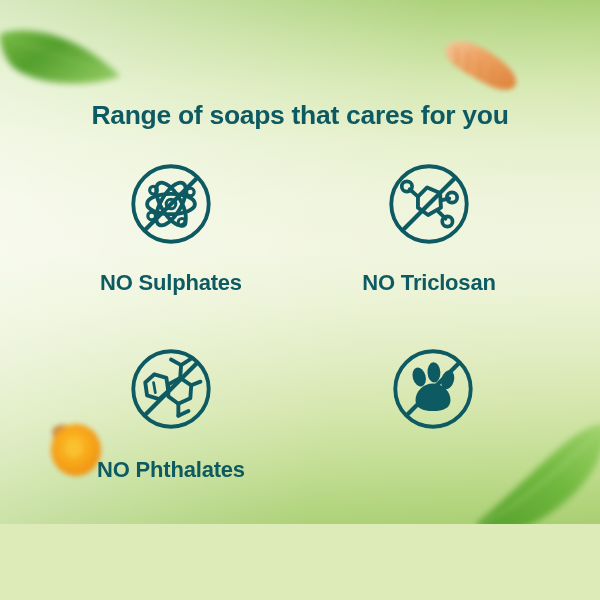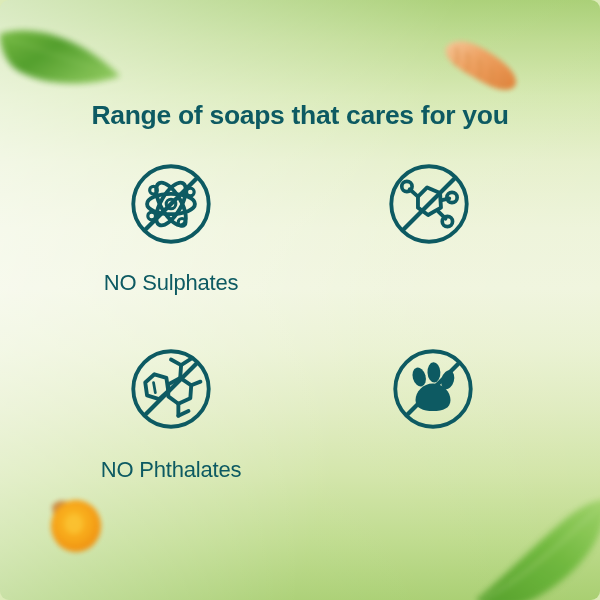--- a/index.html
+++ b/index.html
@@ -12,41 +12,40 @@
   }
 
   body {
     font-family: "Liberation Sans", sans-serif;
     background: #dcebb8;
   }
 
   .poster {
     position: relative;
     width: 600px;
-    height: 600px;
+    height: 524px;
     overflow: hidden;
     background:
       linear-gradient(105deg,
         rgba(255,255,255,0.55) 0%,
         rgba(255,255,255,0.30) 28%,
         rgba(255,255,255,0.05) 60%,
         rgba(255,255,255,0.00) 100%),
       linear-gradient(180deg,
         #a8cf74 0%,
         #bedb90 7%,
         #d5e8b0 16%,
         #e6f0cc 27%,
         #eef4da 38%,
         #f0f5de 48%,
         #eaf2d2 58%,
         #e0ecc0 68%,
         #d2e5a8 79%,
         #bedb8c 90%,
         #a9cf72 100%);
-    border-radius: 9px;
   }
 
   
   .deco { position: absolute; pointer-events: none; }
 
   .leaf-tl {
     left: -6px; top: 18px;
     width: 132px; height: 78px;
     filter: blur(3.2px);
     opacity: 0.96;
@@ -112,21 +111,21 @@
 
   .feature .icon-wrap svg {
     display: block;
     width: 92px;
     height: 92px;
   }
 
   .feature .caption {
     margin-top: 20px;
     font-size: 22px;
-    font-weight: 400;
+    font-weight: 700;
     letter-spacing: -0.2px;
     color: #0d5a62;
     white-space: nowrap;
     text-align: center;
   }
 
   
   .cell-0 { transform: translateX(-8px); }
   .cell-1 { transform: translateX(8px); }
   .cell-2 { transform: translateX(-8px); align-items: center; }
@@ -233,20 +232,21 @@
             <line x1="60" y1="58" x2="68" y2="66"></line>
           </g>
           <g fill="none" stroke="#0d5a62" stroke-width="4">
             <circle cx="26" cy="31" r="5.6"></circle>
             <circle cx="75" cy="43" r="5.6"></circle>
             <circle cx="70" cy="69" r="5.6"></circle>
           </g>
           <line x1="78" y1="22" x2="22" y2="78" stroke="#0d5a62" stroke-width="4.6" stroke-linecap="round"></line>
         </svg>
       </span>
+      <div class="caption">NO Triclosan</div>
     </div>
 
     <div class="feature cell-2">
       <span class="icon-wrap">
         <svg viewBox="0 0 100 100">
           <g fill="none" stroke="#0d5a62" stroke-width="4.2" stroke-linejoin="round" stroke-linecap="round">
             <circle cx="50" cy="50" r="41"></circle>
             <path d="M22 43 L32 34 L45 38 L47 52 L37 61 L24 57 Z"></path>
             <path d="M31 43 L33 54" stroke-width="3"></path>
             <path d="M47 45 L60 38 L72 46 L71 60 L58 66 L47 58 Z"></path>

